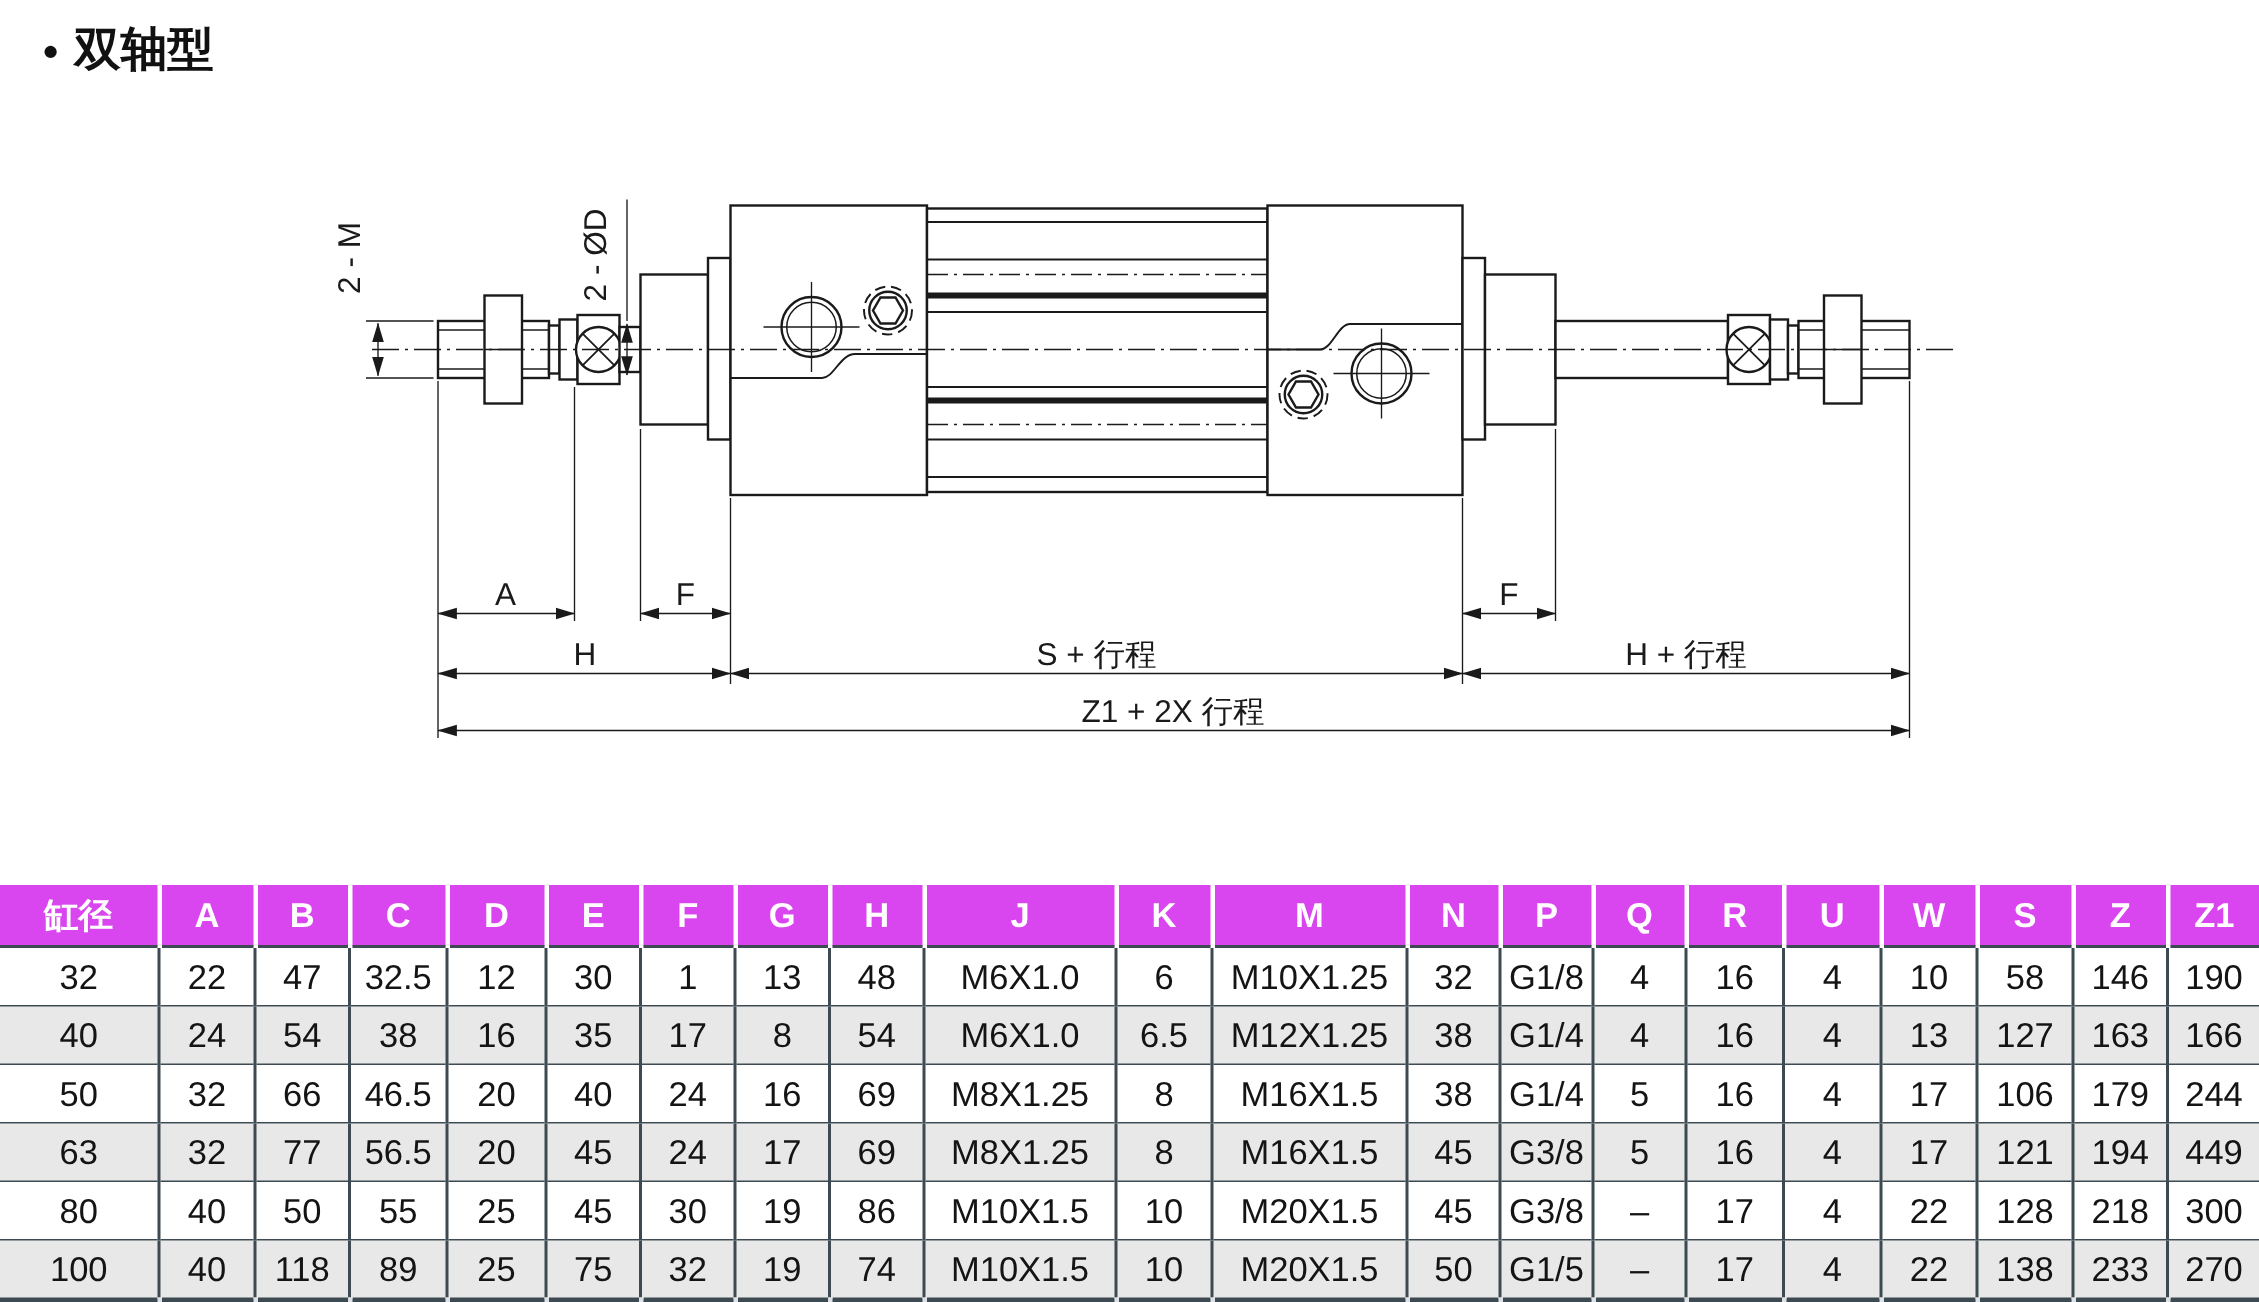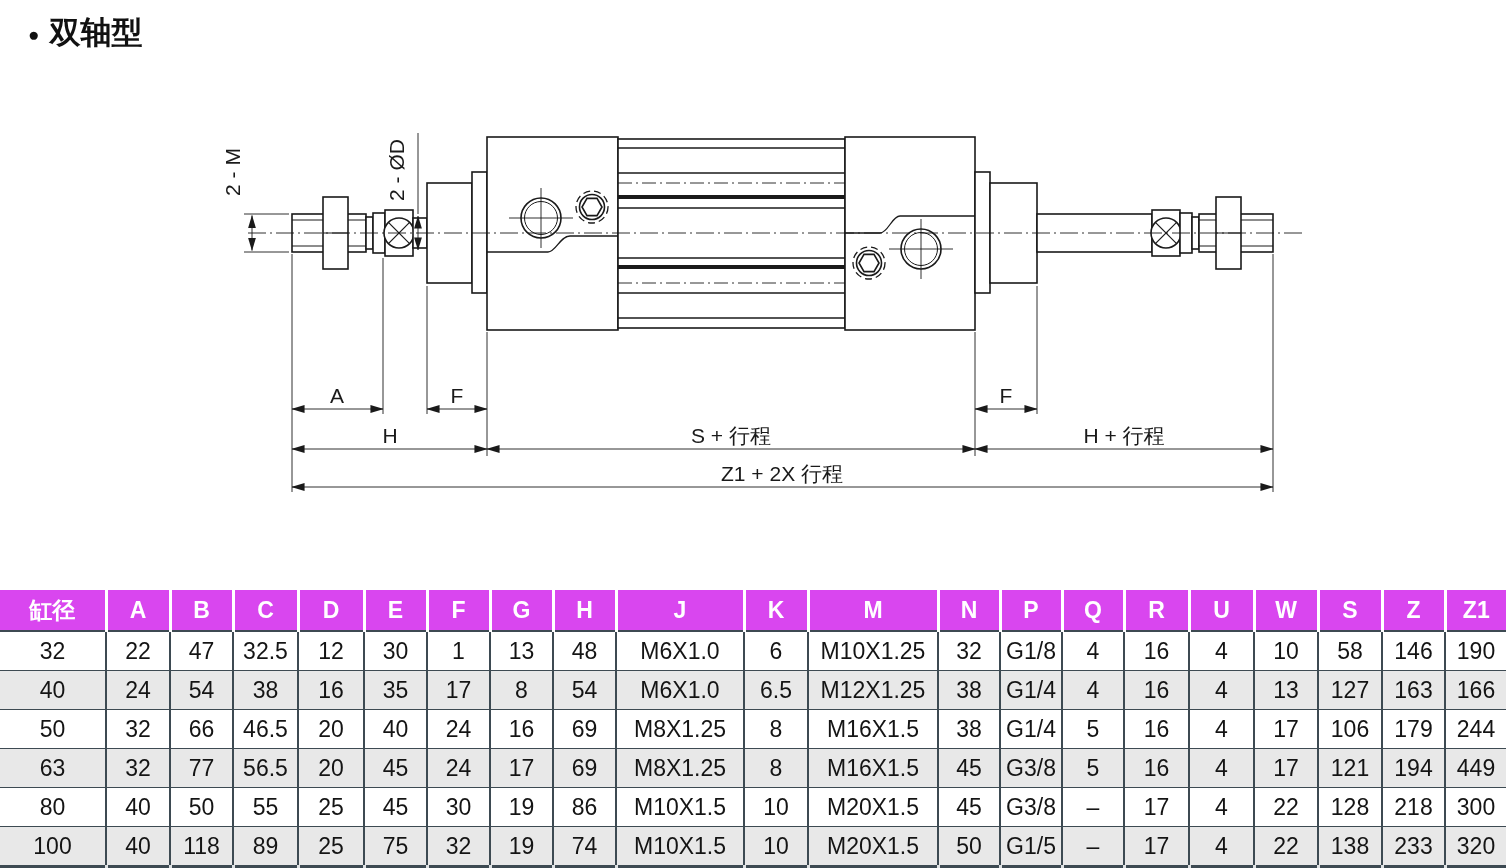--- a/index.html
+++ b/index.html
@@ -340,21 +340,21 @@
           <td>10</td>
           <td>M20X1.5</td>
           <td>50</td>
           <td>G1/5</td>
           <td>–</td>
           <td>17</td>
           <td>4</td>
           <td>22</td>
           <td>138</td>
           <td>233</td>
-          <td>320</td>
+          <td>270</td>
         </tr>
       </tbody>
     <tfoot>
       <tr>
           <td></td>
           <td></td>
           <td></td>
           <td></td>
           <td></td>
           <td></td>

